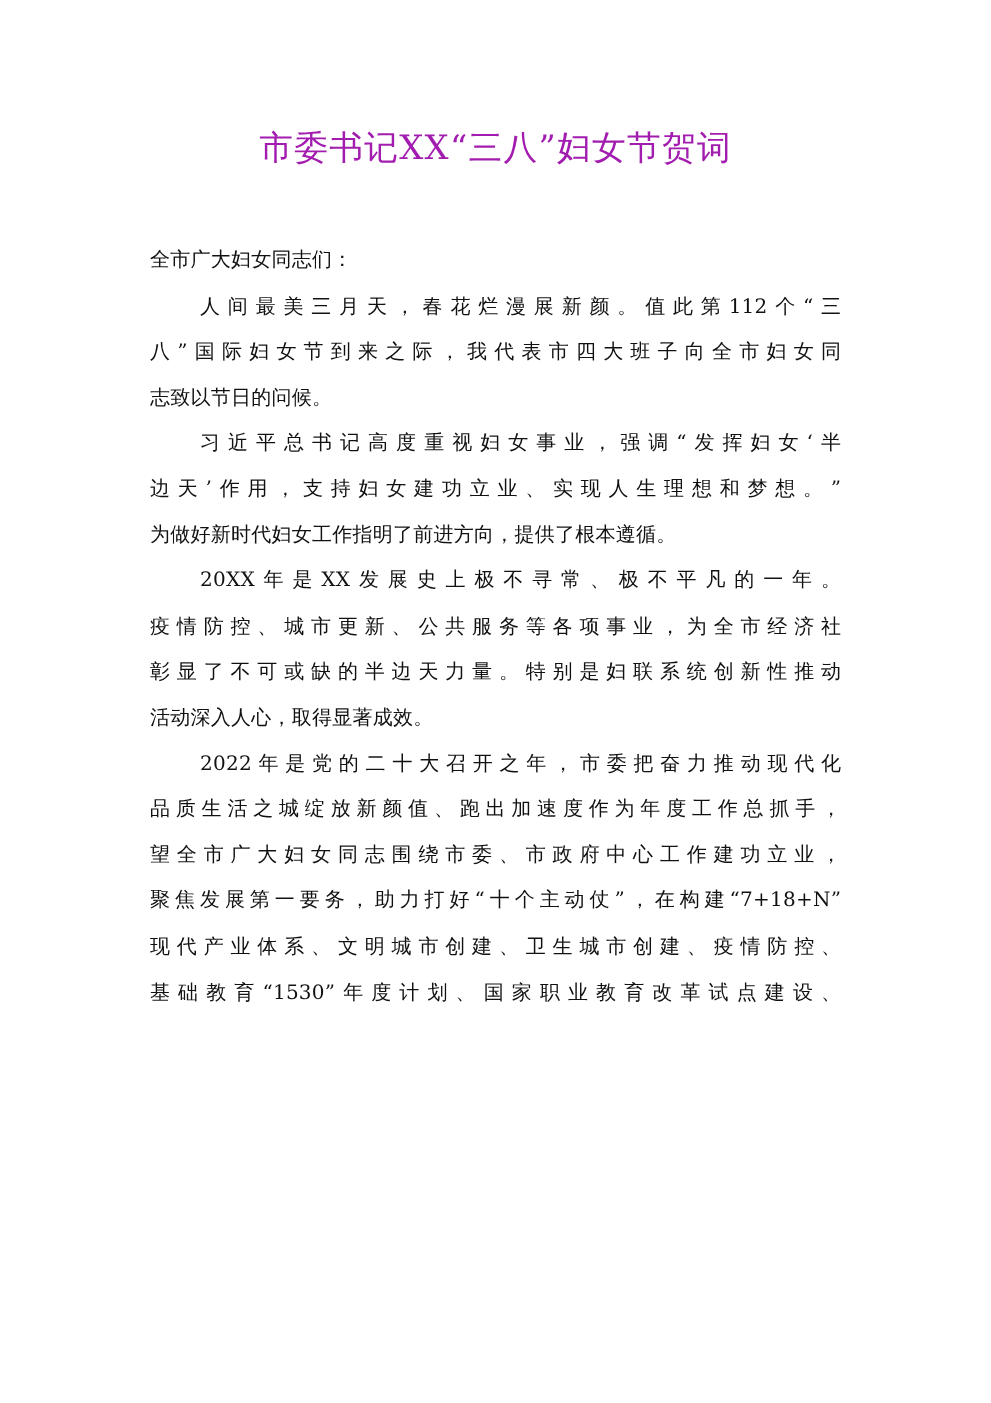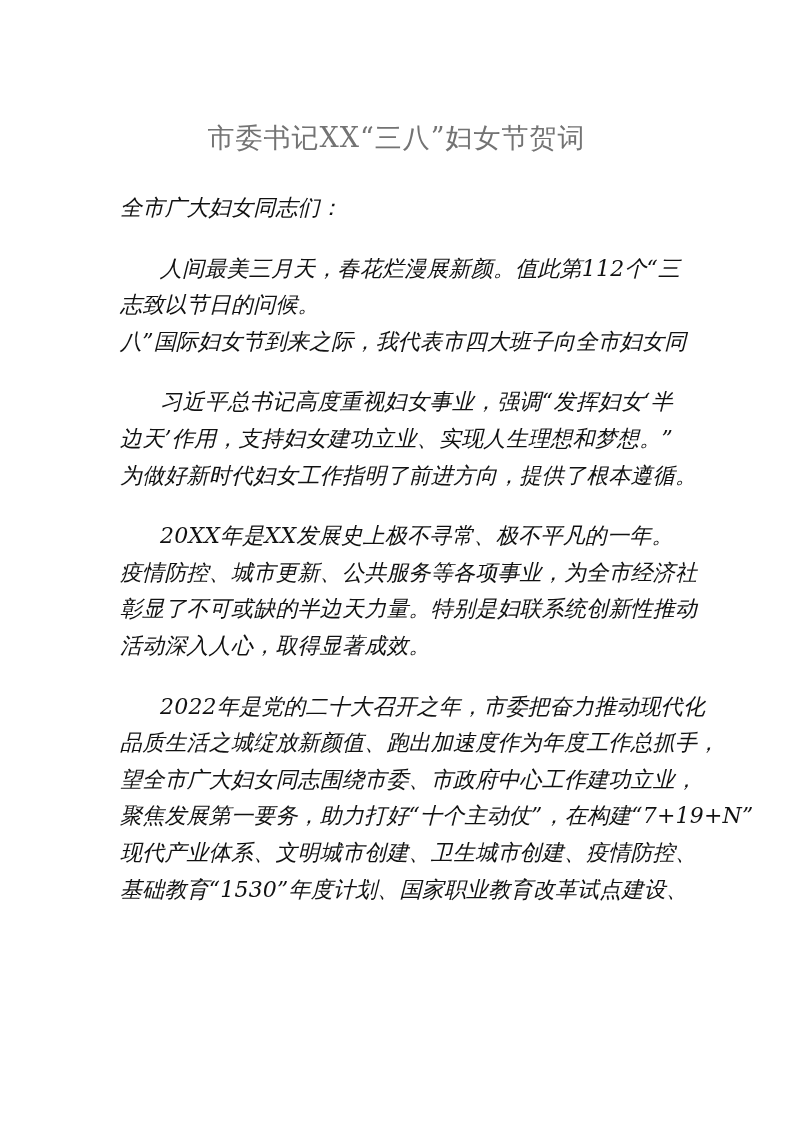--- a/index.html
+++ b/index.html
@@ -1,48 +1,48 @@
 <!DOCTYPE html>
 <html><head>
 <meta charset="utf-8">
 <style>
   html, body { margin:0; padding:0; background:#ffffff; }
   body { width:793px; height:1122px; position:relative; overflow:hidden;
          font-family:"DejaVu Serif","Liberation Serif",serif; color:#111; }
   .page { position:absolute; left:0; top:0; width:793px; height:1122px; background:#fff; }
-  .title { position:absolute; top:120px; left:0; width:793px; text-align:center;
-           font-size:27px; letter-spacing:1px; font-weight:normal; margin:0; color:#737373; }
+  .title { position:absolute; top:100px; left:0; width:793px; text-align:center;
+           font-size:27px; letter-spacing:1px; font-weight:normal; margin:0; color:#a21caf; }
   .body { position:absolute; left:120px; top:190px; width:553px; }
-  .line { height:36.6px; line-height:36.6px; font-size:22px; white-space:nowrap;
-          text-align:justify; text-align-last:justify; letter-spacing:0.2px;font-style:italic; }
+  .line { height:36.6px; line-height:36.6px; font-size:16px; white-space:nowrap;
+          text-align:justify; text-align-last:justify; letter-spacing:0.2px; }
   .line.last { text-align-last:left; }
-  .line.indent { padding-left:40px;margin-top:24px; }
+  .line.indent { padding-left:40px; }
 </style>
 </head>
 <body>
 
 <div class="page">
   <h1 class="title">市委书记XX“三八”妇女节贺词</h1>
 
   <div class="body">
     <div class="line last">全市广大妇女同志们：</div>
 
     <div class="line indent">人间最美三月天，春花烂漫展新颜。值此第112个“三</div>
+    <div class="line">八”国际妇女节到来之际，我代表市四大班子向全市妇女同</div>
     <div class="line last">志致以节日的问候。</div>
-    <div class="line">八”国际妇女节到来之际，我代表市四大班子向全市妇女同</div>
 
     <div class="line indent">习近平总书记高度重视妇女事业，强调“发挥妇女‘半</div>
     <div class="line">边天’作用，支持妇女建功立业、实现人生理想和梦想。”</div>
     <div class="line last">为做好新时代妇女工作指明了前进方向，提供了根本遵循。</div>
 
     <div class="line indent">20XX年是XX发展史上极不寻常、极不平凡的一年。</div>
     <div class="line">疫情防控、城市更新、公共服务等各项事业，为全市经济社</div>
     <div class="line">彰显了不可或缺的半边天力量。特别是妇联系统创新性推动</div>
     <div class="line last">活动深入人心，取得显著成效。</div>
 
     <div class="line indent">2022年是党的二十大召开之年，市委把奋力推动现代化</div>
     <div class="line">品质生活之城绽放新颜值、跑出加速度作为年度工作总抓手，</div>
     <div class="line">望全市广大妇女同志围绕市委、市政府中心工作建功立业，</div>
-    <div class="line">聚焦发展第一要务，助力打好“十个主动仗”，在构建“7+19+N”</div>
+    <div class="line">聚焦发展第一要务，助力打好“十个主动仗”，在构建“7+18+N”</div>
     <div class="line">现代产业体系、文明城市创建、卫生城市创建、疫情防控、</div>
     <div class="line">基础教育“1530”年度计划、国家职业教育改革试点建设、</div>
   </div>
 </div>
 
 </body></html>

